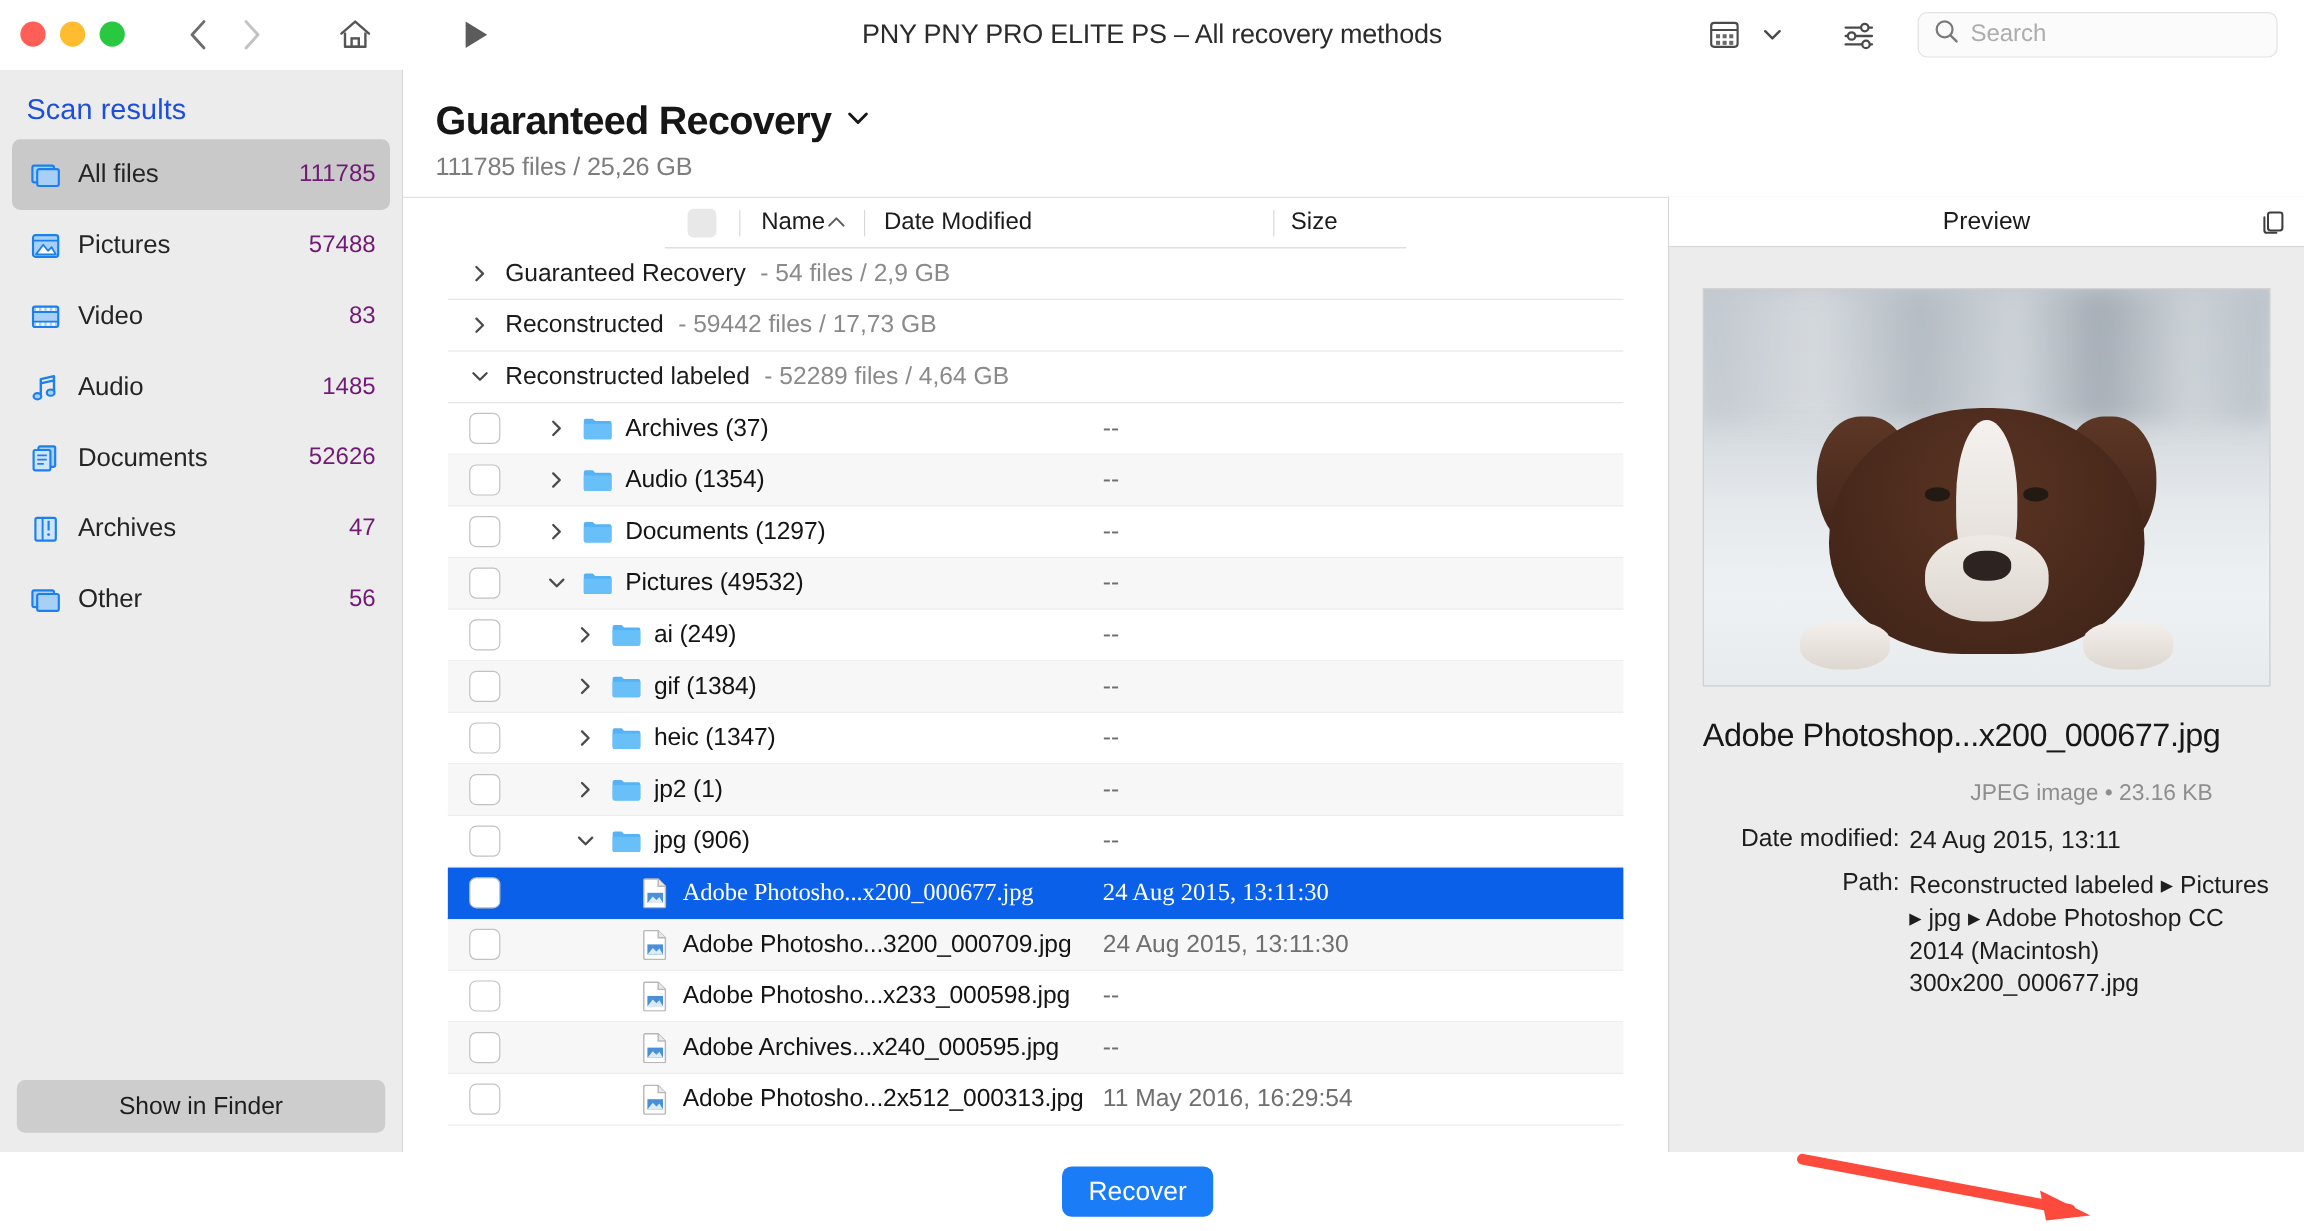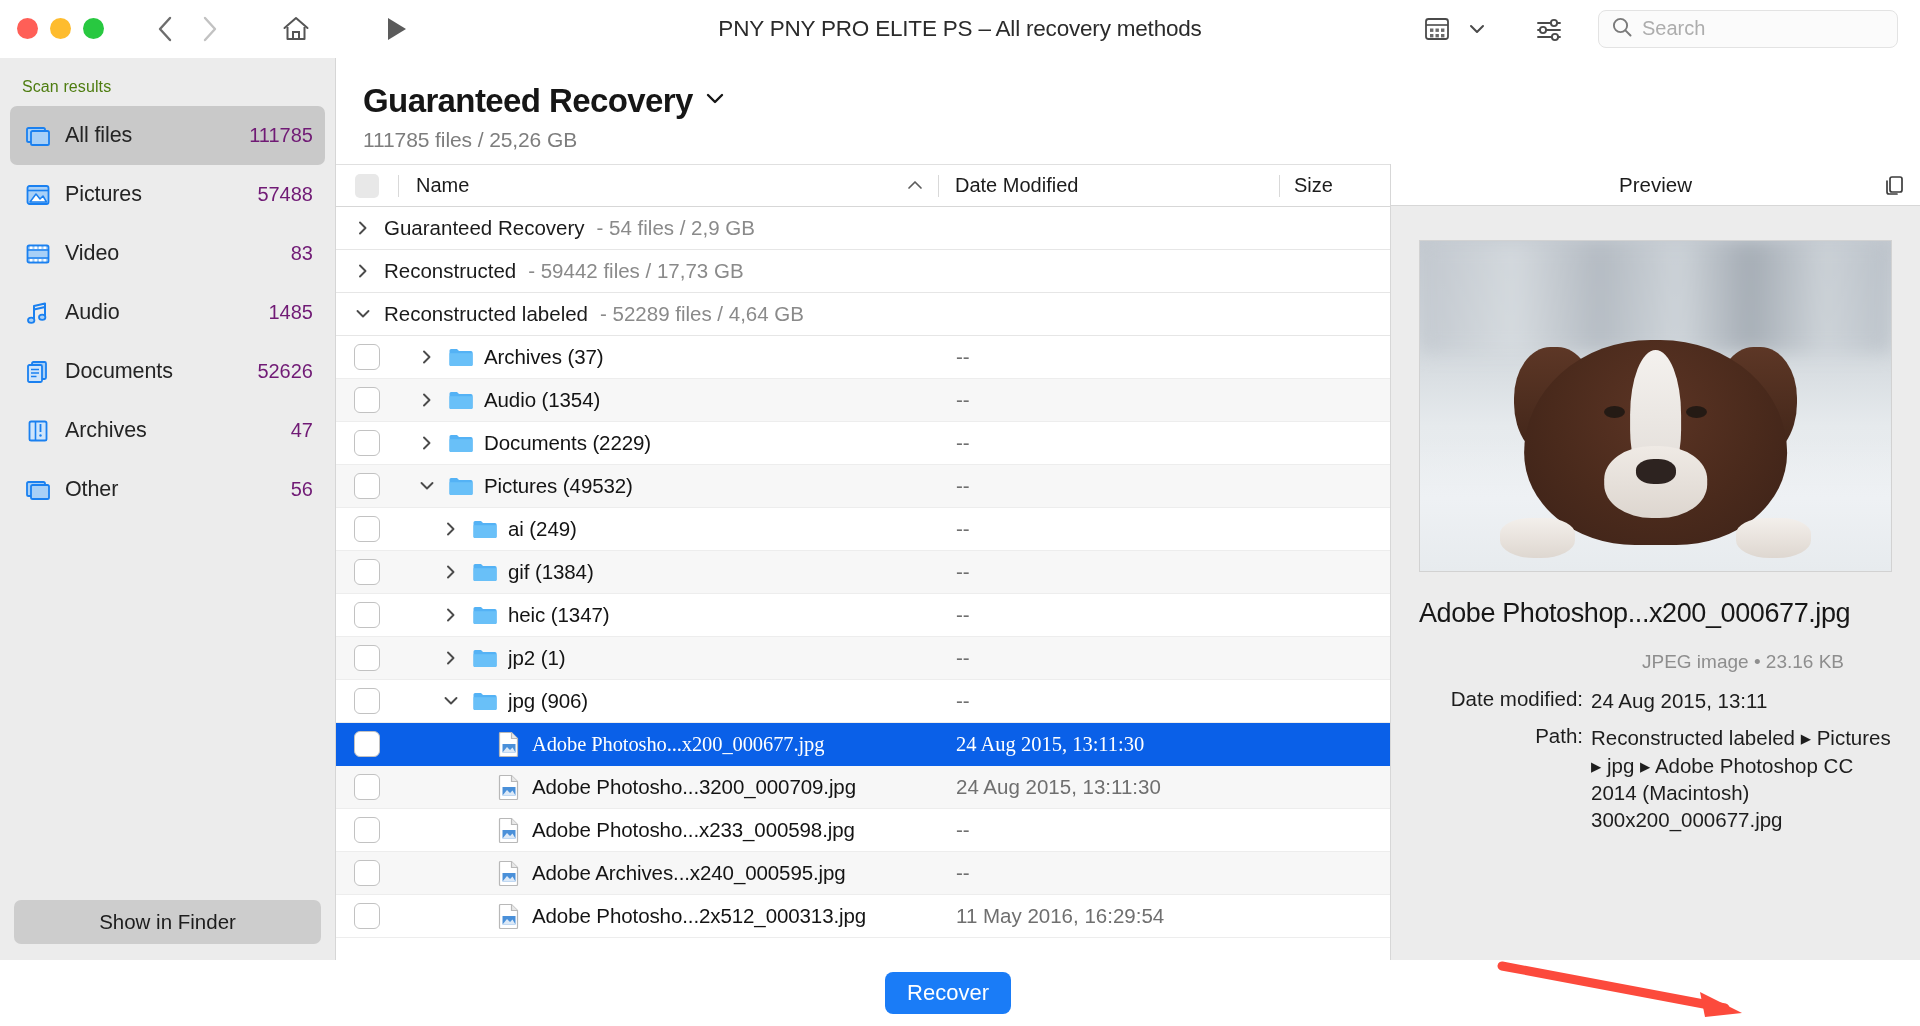--- a/index.html
+++ b/index.html
@@ -67,21 +67,21 @@
 
   
   .sidebar {
     width: 336px; min-width: 336px;
     background: #ececec;
     border-right: 1px solid #d6d6d6;
     display: flex; flex-direction: column;
     padding-top: 14px;
   }
   .sidebar-title {
-    font-size: 16px; color: #4d7c0f; padding: 6px 0 10px 22px; letter-spacing: 0.1px;
+    font-size: 24px; color: #1d4ed8; padding: 6px 0 10px 22px; letter-spacing: 0.1px;
   }
   .side-list { padding: 0 10px; }
   .side-item {
     height: 59px;
     display: flex; align-items: center;
     padding: 0 12px 0 14px;
     border-radius: 7px;
     gap: 14px;
     cursor: default;
   }
@@ -103,21 +103,21 @@
   
   .main { flex: 1; min-width: 0; display: flex; flex-direction: column; background: #ffffff; }
   .main-head { padding: 24px 0 12px 27px; }
   .main-title-row { display: flex; align-items: center; gap: 10px; }
   .main-title { font-size: 33px; font-weight: bold; color: #161616; letter-spacing: -0.6px; }
   .main-sub { font-size: 21px; color: #7d7d7d; margin-top: 8px; letter-spacing: -0.1px;}
 
   .content-split { flex: 1; display: flex; min-height: 0; }
 
   
-  .table-wrap { flex: 1; min-width: 0; display: flex; flex-direction: column; border-top: 1px solid #e0e0e0; }
+  .table-wrap { flex: 1; min-width: 0; display: flex; flex-direction: column; border-top: 1px solid #e0e0e0; align-items: center; }
   .thead {
     height: 42px; display: flex; align-items: center;
     border-bottom: 1px solid #d7d7d7;
     background: #ffffff;
     font-size: 20px; color: #1c1c1c;
   }
   .th-check { width: 62px; display: flex; align-items: center; justify-content: center; }
   .th-chk-box { width: 24px; height: 24px; border-radius: 5px; background: #e8e8e8; }
   .th-sep { width: 1px; height: 22px; background: #d9d9d9; }
   .th-name { flex: 1; display: flex; align-items: center; padding-left: 17px; min-width: 0; }
@@ -517,21 +517,21 @@
                     <svg width="16" height="16" viewBox="0 0 16 16">
                       <path d="M5 2.5 L10.5 8 L5 13.5" fill="none" stroke="#4b4b4b" stroke-width="1.9" stroke-linecap="round" stroke-linejoin="round"></path>
                     </svg>
                   </span>
                   <span class="row-icon">
                     <svg width="26" height="22" viewBox="0 0 26 22">
                       <path d="M1.5 4.5 a1.6 1.6 0 0 1 1.6-1.6 H9 l2 2 h12 a1.6 1.6 0 0 1 1.6 1.6 v12 a1.6 1.6 0 0 1 -1.6 1.6 H3.1 A1.6 1.6 0 0 1 1.5 18.5 Z" fill="#54b2f5"></path>
                       <path d="M1.5 7.2 H24.6 v11.3 a1.6 1.6 0 0 1 -1.6 1.6 H3.1 A1.6 1.6 0 0 1 1.5 18.5 Z" fill="#69c0f8"></path>
                     </svg>
                   </span>
-                  <span class="row-label">Documents (2229)</span>
+                  <span class="row-label">Documents (1297)</span>
                 </span>
                 <span class="row-date">--</span>
                 <span class="row-size"></span>
               </div>
               <div class="row alt">
                 <span class="row-chk">
                   <span class="chkbox"></span>
                 </span>
                 <span class="row-name" style="padding-left:18px">
                   <span class="row-disc">

